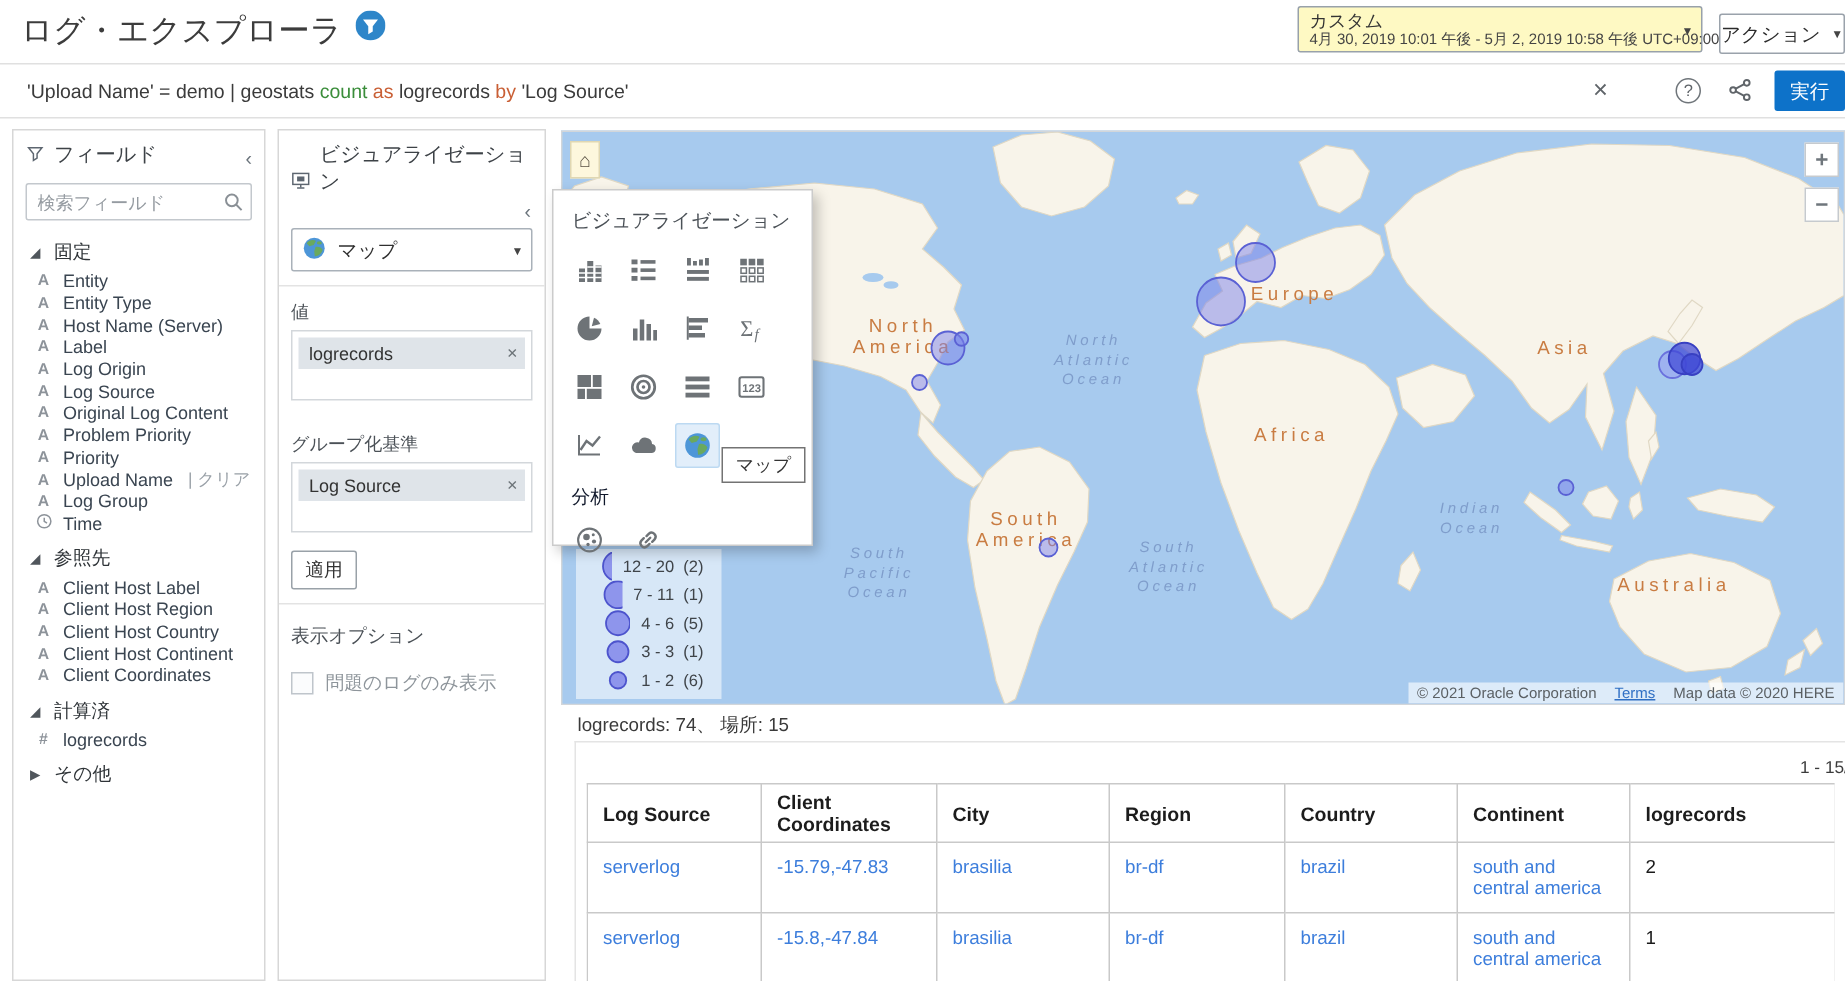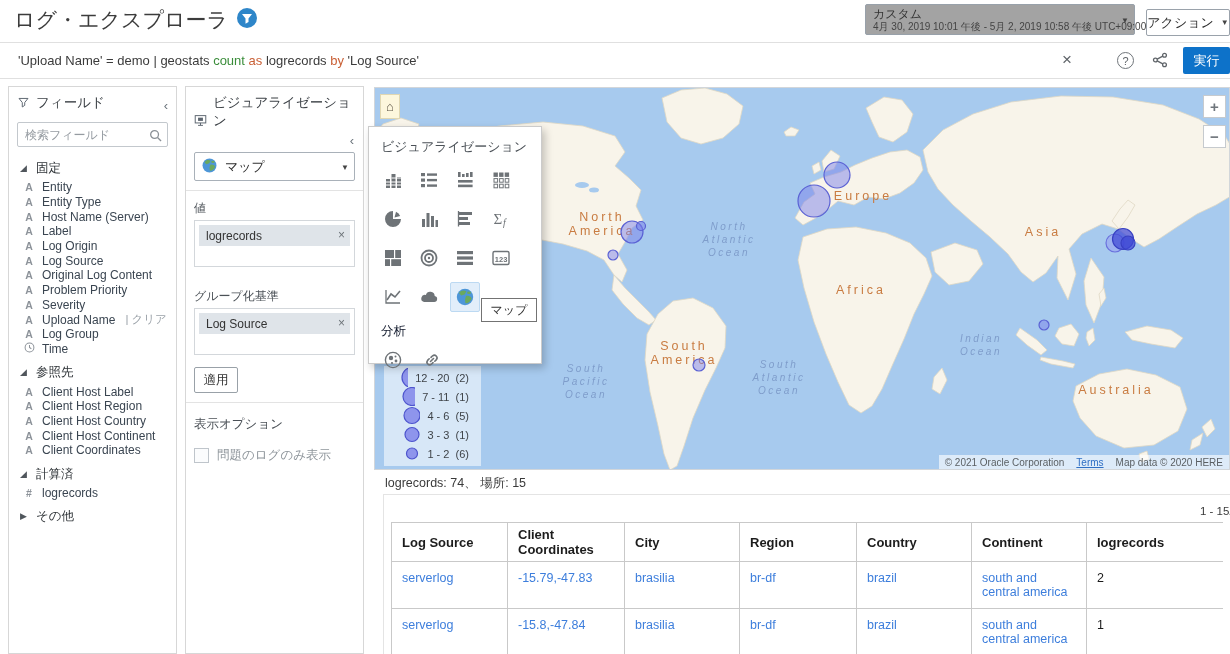--- a/index.html
+++ b/index.html
@@ -2,21 +2,21 @@
 <html><head>
 <meta charset="utf-8">
 <style>
   html,body{margin:0;padding:0;background:#fff;font-family:"Liberation Sans",sans-serif;}
   #app{position:relative;width:1230px;height:654px;background:#fff;overflow:hidden;}
 
   
   #page-title{position:absolute;left:14px;top:6px;display:flex;align-items:center;gap:9px;
     font-size:21px;color:#3c3c3c;}
   #time-selector{position:absolute;left:865px;top:4px;width:270px;height:31px;border:1px solid #98a1aa;
-    border-radius:2px;box-sizing:border-box;padding:2px 18px 1px 7px;cursor:pointer;background:#a3a3a3;}
+    border-radius:2px;box-sizing:border-box;padding:2px 18px 1px 7px;cursor:pointer;background:#fef9c3;}
   .ts-mode{font-size:12px;color:#333;line-height:14px;}
   .ts-range{font-size:10px;color:#444;line-height:12px;white-space:nowrap;}
   .ts-caret{position:absolute;right:5px;top:11px;font-size:8px;color:#444;}
   #actions-button{position:absolute;left:1146px;top:9px;width:82px;height:25px;border:1px solid #9aa2ab;
     border-radius:2px;background:#fff;font-size:13px;color:#2b2b2b;display:flex;align-items:center;
     justify-content:center;gap:7px;cursor:pointer;}
   .sm-caret{font-size:8px;color:#444;}
 
   
   #query-bar{position:absolute;left:0;top:42px;width:1230px;height:37px;box-sizing:border-box;
@@ -203,21 +203,21 @@
             <div class="field-item">
               <span class="fi-icon">A</span>
               <span>Original Log Content</span>
             </div>
             <div class="field-item">
               <span class="fi-icon">A</span>
               <span>Problem Priority</span>
             </div>
             <div class="field-item">
               <span class="fi-icon">A</span>
-              <span>Severity</span>
+              <span>Priority</span>
             </div>
             <div class="field-item">
               <span class="fi-icon">A</span>
               <span>Upload Name</span>
               <span class="fi-suffix">| クリア</span>
             </div>
             <div class="field-item">
               <span class="fi-icon">A</span>
               <span>Log Group</span>
             </div>

